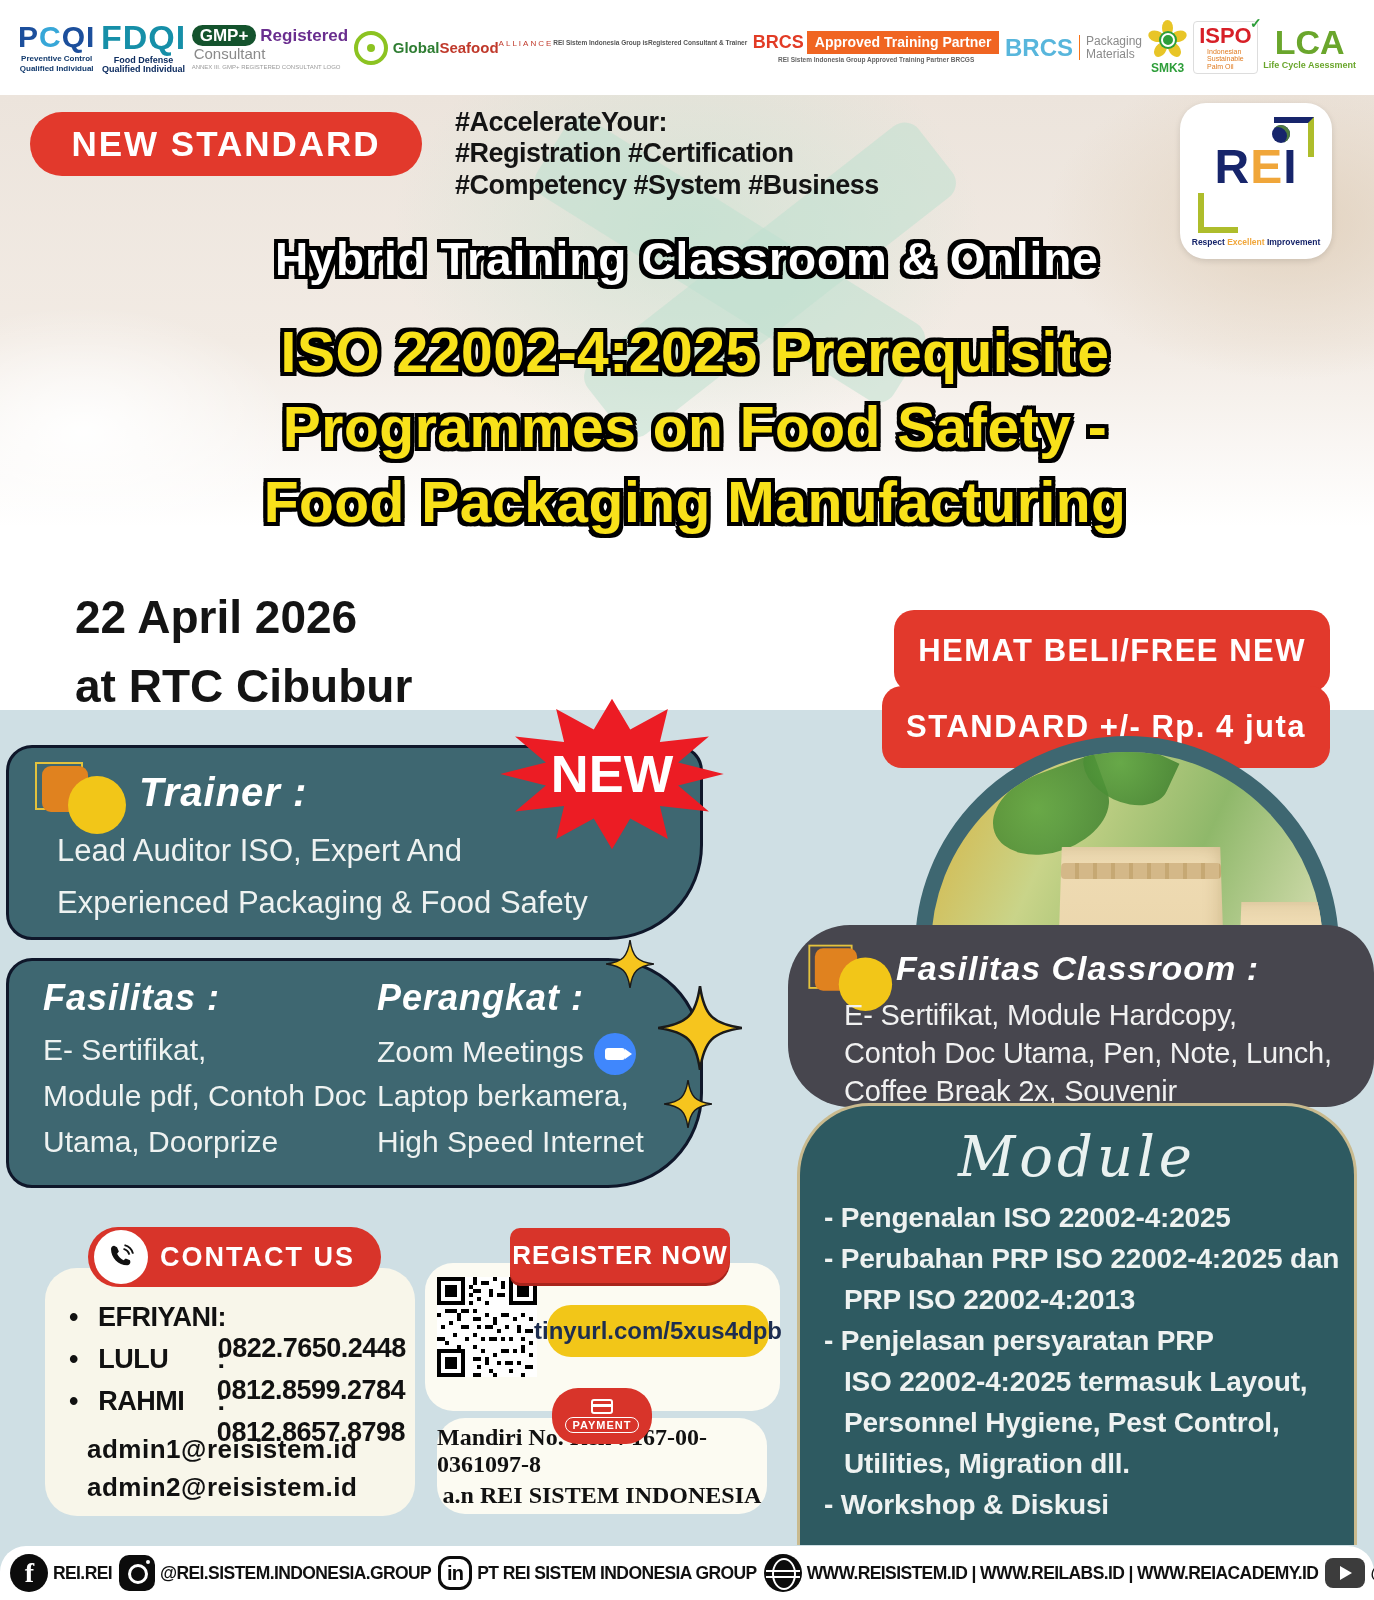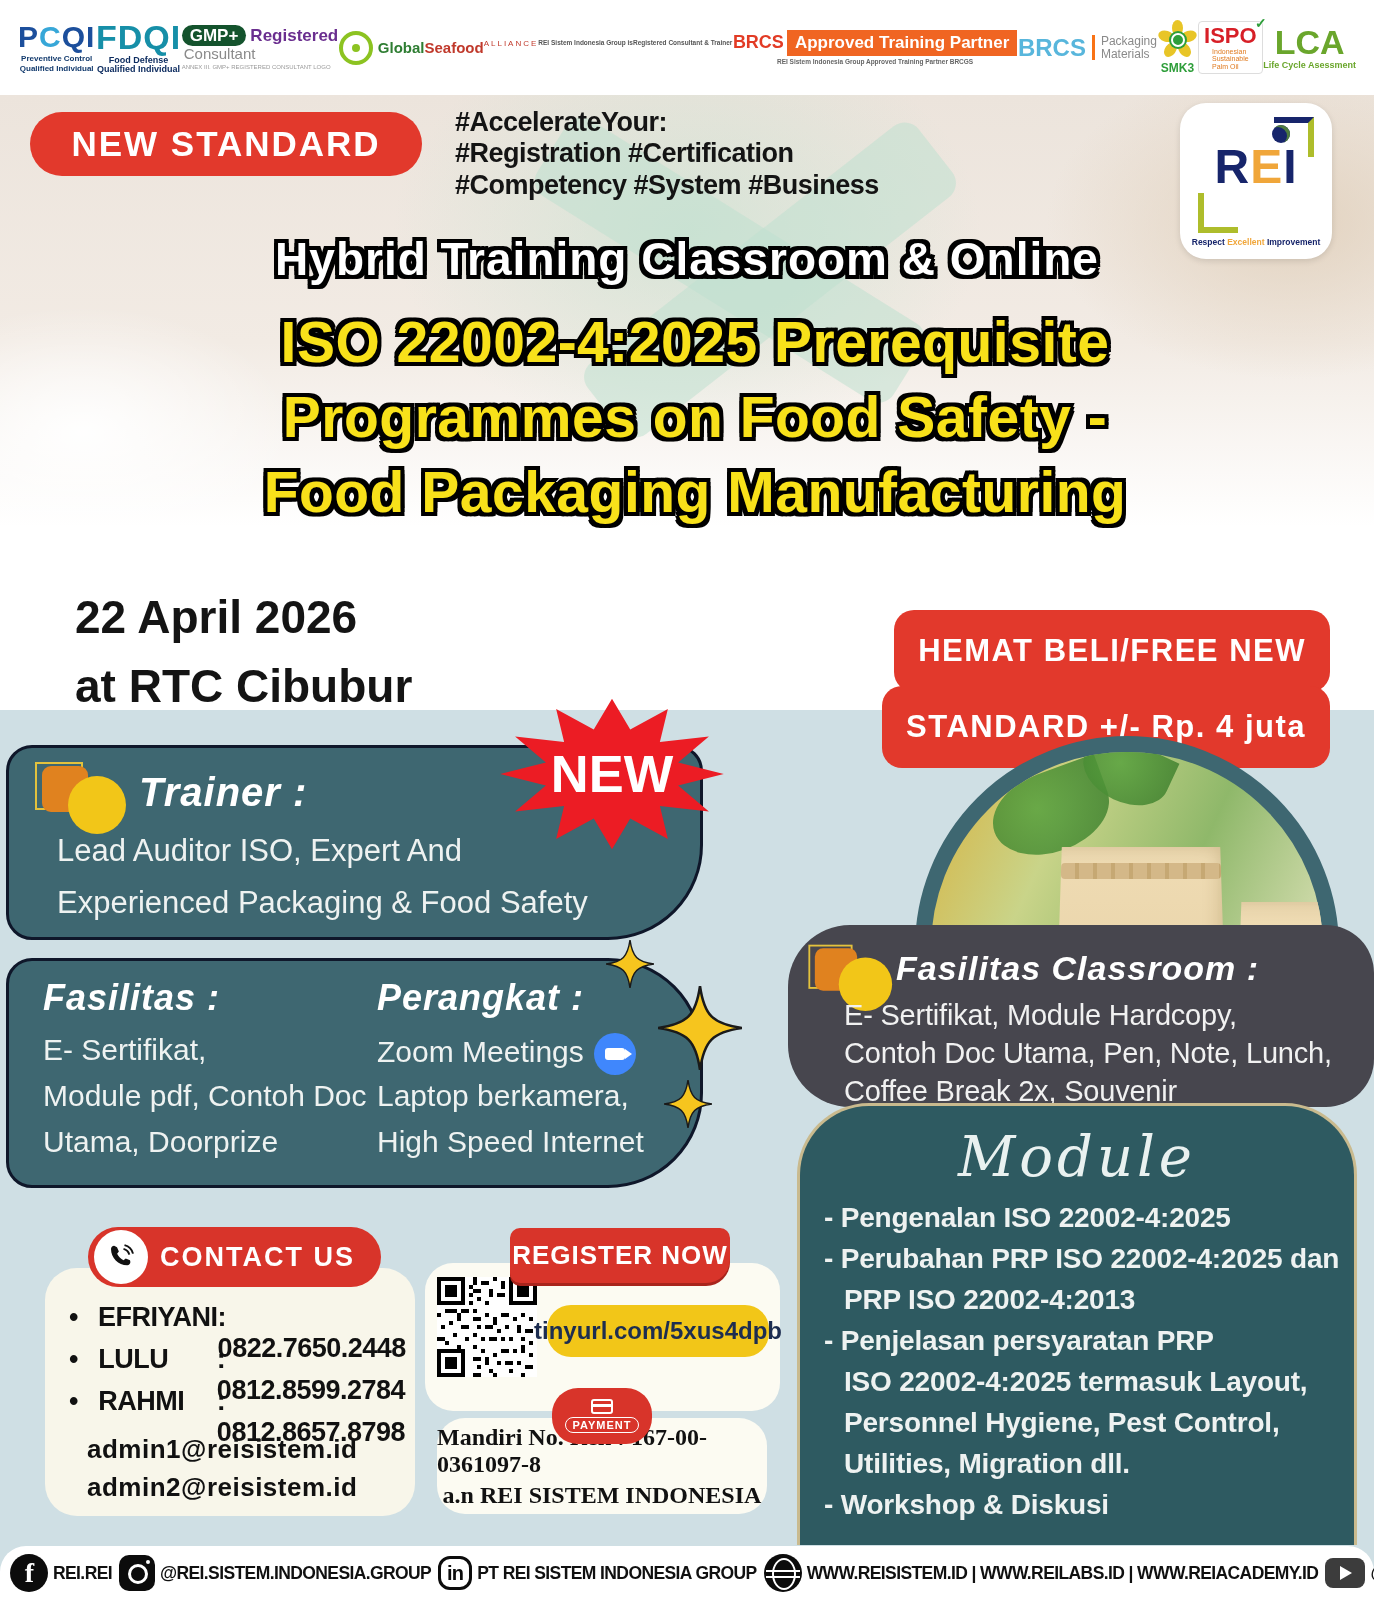--- a/index.html
+++ b/index.html
@@ -24,25 +24,25 @@
   .gsa { flex-direction:row; gap:5px; align-items:center; }
   .gsa-eye { width:34px; height:34px; border:4px solid #8cc321; border-radius:50%; position:relative; }
   .gsa-eye::after { content:""; position:absolute; left:9px; top:9px; width:8px; height:8px; background:#8cc321; border-radius:50%; }
   .gsa-words { display:flex; flex-direction:row; align-items:flex-start; }
   .gsa-w1 { color:#2e7d32; font-weight:700; font-size:15px; }
   .gsa-w2 { color:#c0392b; font-weight:700; font-size:15px; }
   .gsa-w3 { color:#c0392b; font-size:8px; letter-spacing:2px; }
   .gsa-cap { font-size:6.5px; color:#555; font-weight:700; }
   .atp-row { display:flex; align-items:center; }
   .atp-brand { color:#e23b25; font-weight:700; font-size:18px; margin-right:3px; }
-  .atp-banner { background:#f06522; color:#fff; font-weight:700; font-size:17px; padding:4px 8px; }
+  .atp-banner { background:#f06522; color:#fff; font-weight:700; font-size:14px; padding:4px 8px; }
   .atp-cap { font-size:6.5px; color:#666; font-weight:700; margin-top:3px; }
   .pm-row { display:flex; align-items:center; gap:6px; }
   .pm-brand { color:#58b6dc; font-weight:700; font-size:24px; }
-  .pm-lines { border-left:3px solid #f97316; padding-left:6px; color:#8a8a8a; font-size:12px; text-align:left; }
+  .pm-lines { border-left:1px solid #f97316; padding-left:6px; color:#8a8a8a; font-size:12px; text-align:left; }
   .smk3-flower { position:relative; width:40px; height:40px; }
   .smk3-flower .pet { position:absolute; width:11px; height:16px; background:#e8c527; border-radius:50% 50% 50% 50%; left:14px; top:0; transform-origin:50% 20px; }
   .smk3-flower .core { position:absolute; left:13px; top:13px; width:14px; height:14px; background:#2e9e3a; border-radius:50%; border:2px solid #fff; box-shadow:0 0 0 2px #2e9e3a; }
   .smk3-word { color:#2e9e3a; font-weight:700; font-size:12px; margin-top:2px; }
   .ispo-box { border:1px solid #ddd; border-radius:4px; padding:2px 5px; }
   .ispo-word { color:#d71f27; font-weight:700; font-size:22px; position:relative; }
   .ispo-check { color:#2e9e3a; font-size:14px; position:absolute; top:-8px; right:-10px; }
   .ispo-cap { font-size:7px; color:#e07b20; text-align:left; line-height:1.1; }
   .lca-word { color:#6aa62c; font-weight:700; font-size:34px; }
   .lca-cap { font-size:9px; color:#6aa62c; font-weight:700; }
@@ -78,21 +78,21 @@
 
   .stroke-w { color:#fff; }
   .stroke-y { color:#f8e11a; }
   .stroke-w, .stroke-y { text-shadow:
      -4px -4px 0 #000, 0 -4px 0 #000, 4px -4px 0 #000,
      -4px 0 0 #000, 4px 0 0 #000,
      -4px 4px 0 #000, 0 4px 0 #000, 4px 4px 0 #000,
      -3px -3px 0 #000, 3px 3px 0 #000, -3px 3px 0 #000, 3px -3px 0 #000; }
   .hero-subtitle { position:absolute; left:0; right:0; top:137px; text-align:center;
      font-size:46px; font-weight:700; letter-spacing:1px; }
-  .hero-title { position:absolute; left:0; right:0; top:210px; text-align:center;
+  .hero-title { position:absolute; left:0; right:0; top:220px; text-align:center;
      font-size:57px; font-weight:700; letter-spacing:0.5px; line-height:1.32;margin-left:16px; }
 
   
   .band-white { position:absolute; top:545px; left:0; width:1374px; height:165px; background:#fff; z-index:1; }
   .event-date { position:absolute; left:75px; top:38px; font-size:46px; font-weight:700; color:#141414; line-height:1.5; }
   .promo { position:absolute; right:44px; top:65px; display:flex; flex-direction:column; align-items:flex-end; }
   .promo-pill { background:#e2392c; color:#fff; font-weight:700; font-size:31px; letter-spacing:1.5px;
      padding:23px 24px; border-radius:20px; }
   .promo-pill + .promo-pill { margin-top:-6px; }
 

